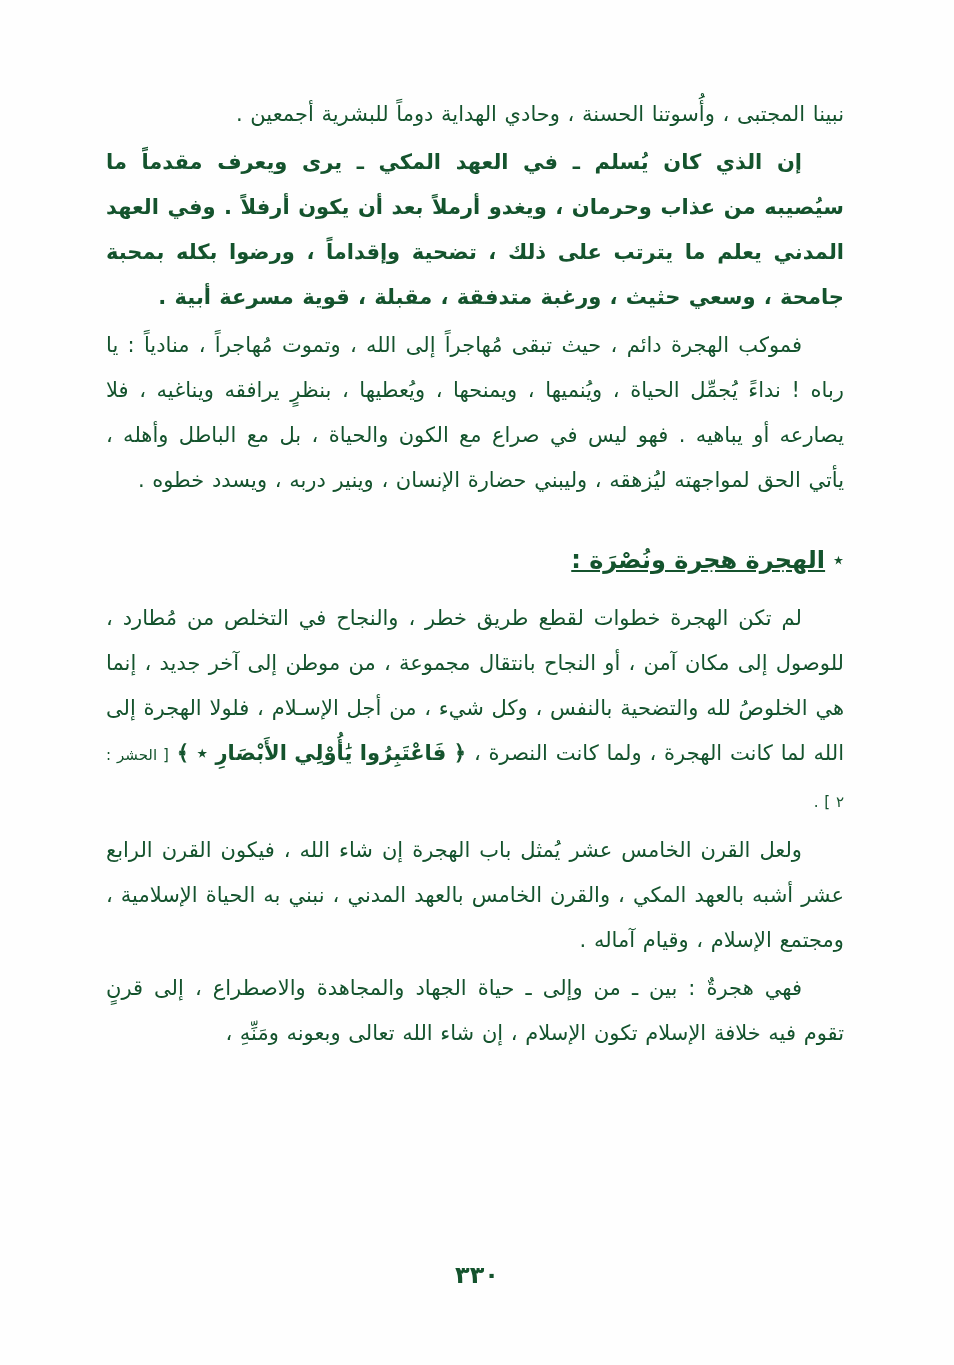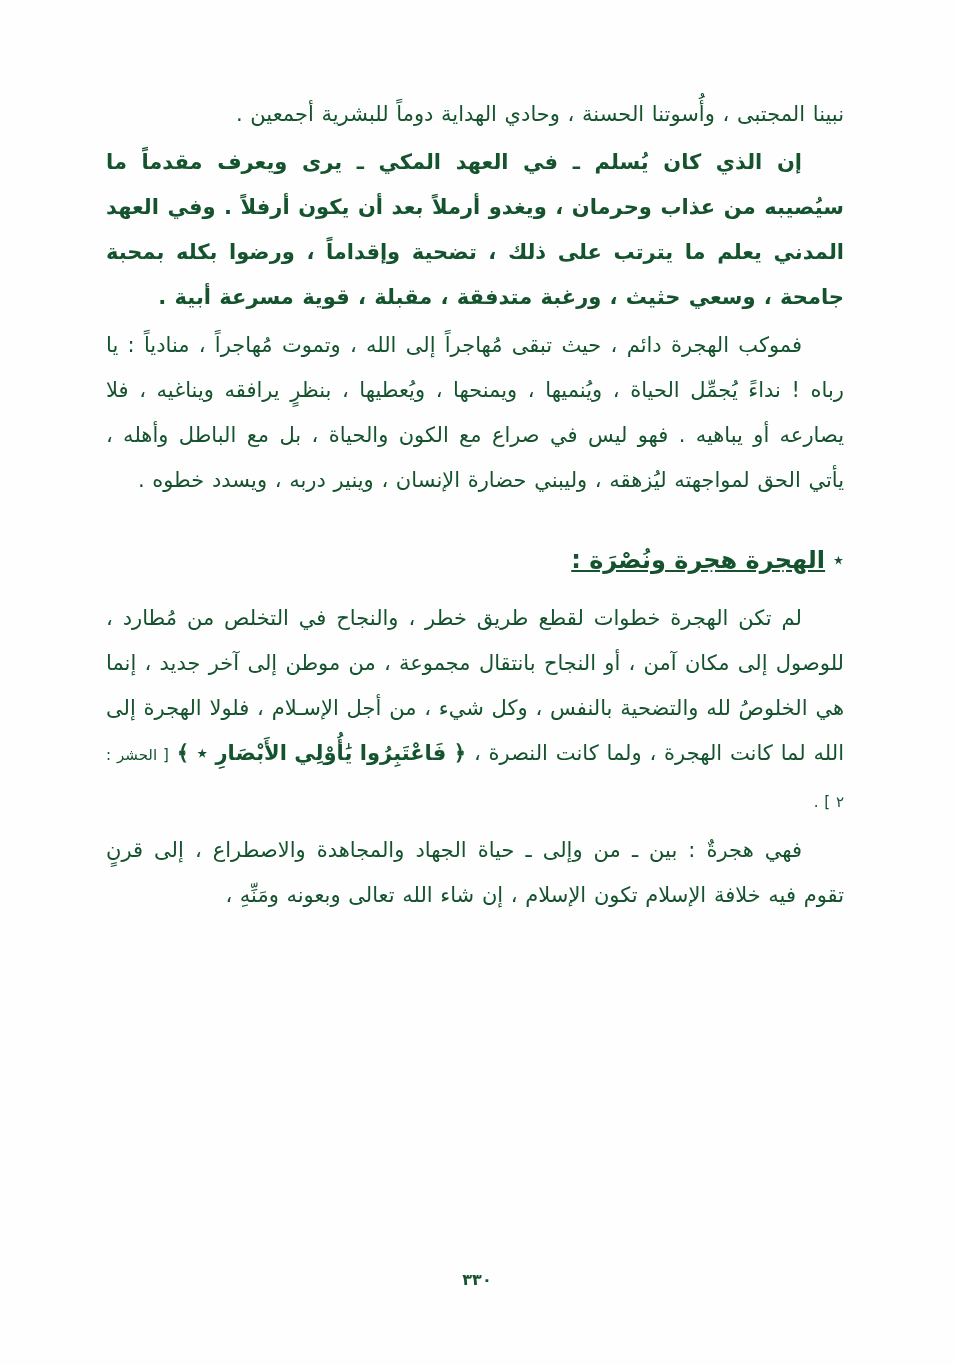--- a/index.html
+++ b/index.html
@@ -59,21 +59,21 @@
   .verse-ref {
     font-size: 15px;
     font-weight: normal;
   }
   .page-number {
     position: absolute;
     bottom: 76px;
     left: 0;
     right: 0;
     text-align: center;
-    font-size: 16px;
+    font-size: 24px;
     letter-spacing: 3px;
     font-weight: bold;
   }
 </style>
 </head>
 <body>
 
 <div class="page">
   <div class="text-block">
 
@@ -83,19 +83,20 @@
 
     <p class="para indent">فموكب الهجرة دائم ، حيث تبقى مُهاجراً إلى الله ، وتموت مُهاجراً ، منادياً : يا رباه ! نداءً يُجمِّل الحياة ، ويُنميها ، ويمنحها ، ويُعطيها ، بنظرٍ يرافقه ويناغيه ، فلا يصارعه أو يباهيه . فهو ليس في صراع مع الكون والحياة ، بل مع الباطل وأهله ، يأتي الحق لمواجهته ليُزهقه ، وليبني حضارة الإنسان ، وينير دربه ، ويسدد خطوه .</p>
 
     <h2 class="section-heading">
       <span class="star">٭</span><span>الهجرة هجرة ونُصْرَة :</span>
     </h2>
 
     <p class="para indent"><span>لم تكن الهجرة خطوات لقطع طريق خطر ، والنجاح في التخلص من مُطارد ، للوصول إلى مكان آمن ، أو النجاح بانتقال مجموعة ، من موطن إلى آخر جديد ، إنما هي الخلوصُ لله والتضحية بالنفس ، وكل شيء ، من أجل الإسـلام ، فلولا الهجرة إلى الله لما كانت الهجرة ، ولما كانت النصرة ، </span><span class="verse">﴿ فَاعْتَبِرُوا يَٰأُوْلِي الأَبْصَارِ ٭ ﴾</span> <span class="verse-ref">[ الحشر : ٢ ] .</span></p>
 
 
+    <p class="para indent">ولعل القرن الخامس عشر يُمثل باب الهجرة إن شاء الله ، فيكون القرن الرابع عشر أشبه بالعهد المكي ، والقرن الخامس بالعهد المدني ، نبني به الحياة الإسلامية ، ومجتمع الإسلام ، وقيام آماله .</p>
 
     <p class="para indent">فهي هجرةٌ : بين ـ من وإلى ـ حياة الجهاد والمجاهدة والاصطراع ، إلى قرنٍ تقوم فيه خلافة الإسلام تكون الإسلام ، إن شاء الله تعالى وبعونه ومَنِّهِ ،</p>
 
   </div>
 
   <div class="page-number">٣٣٠</div>
 </div>
 
 </body></html>

